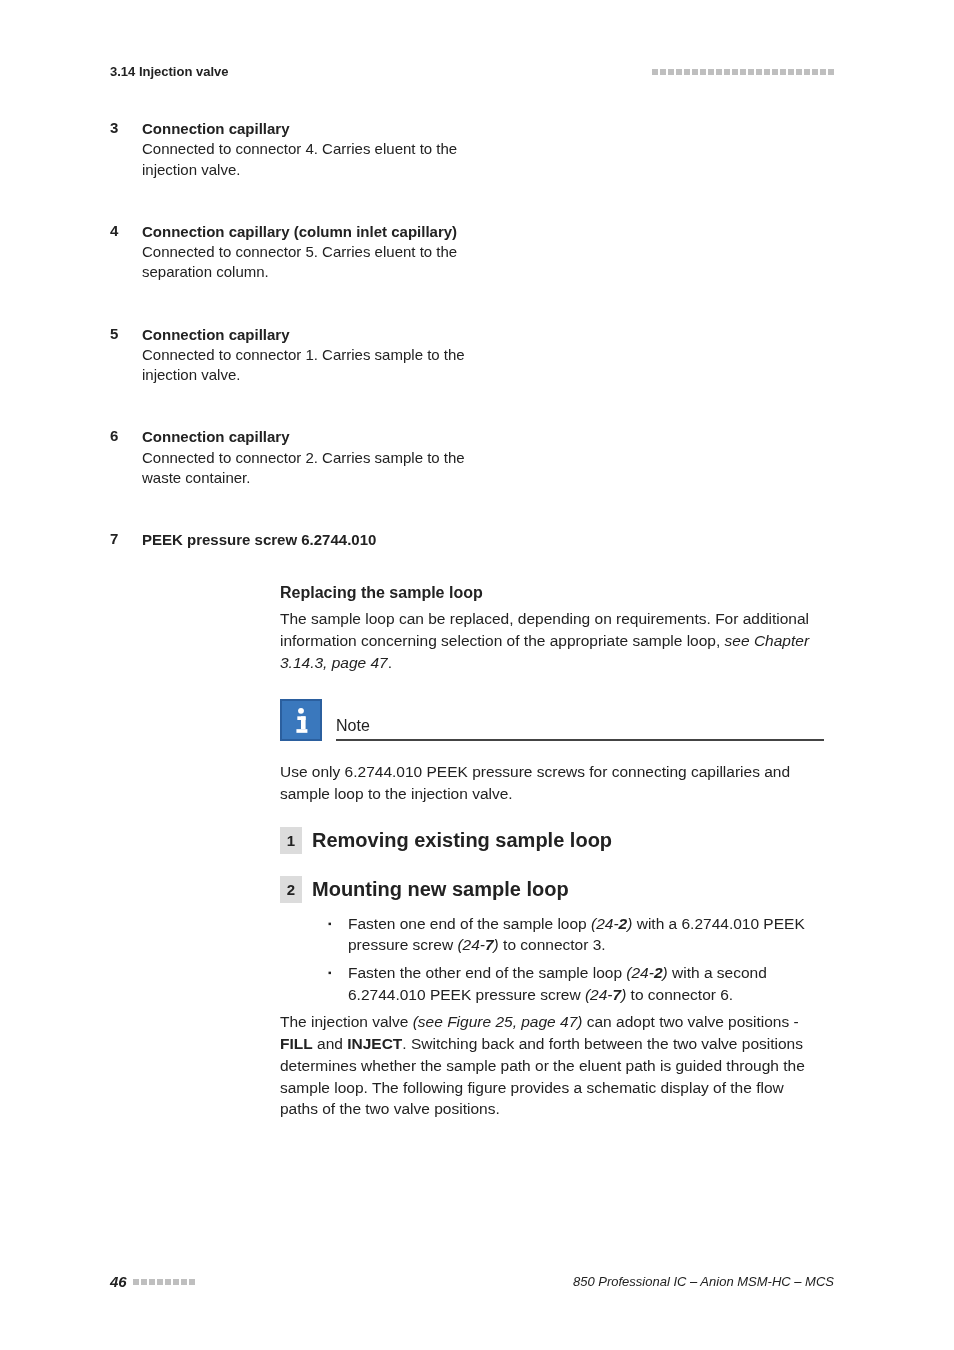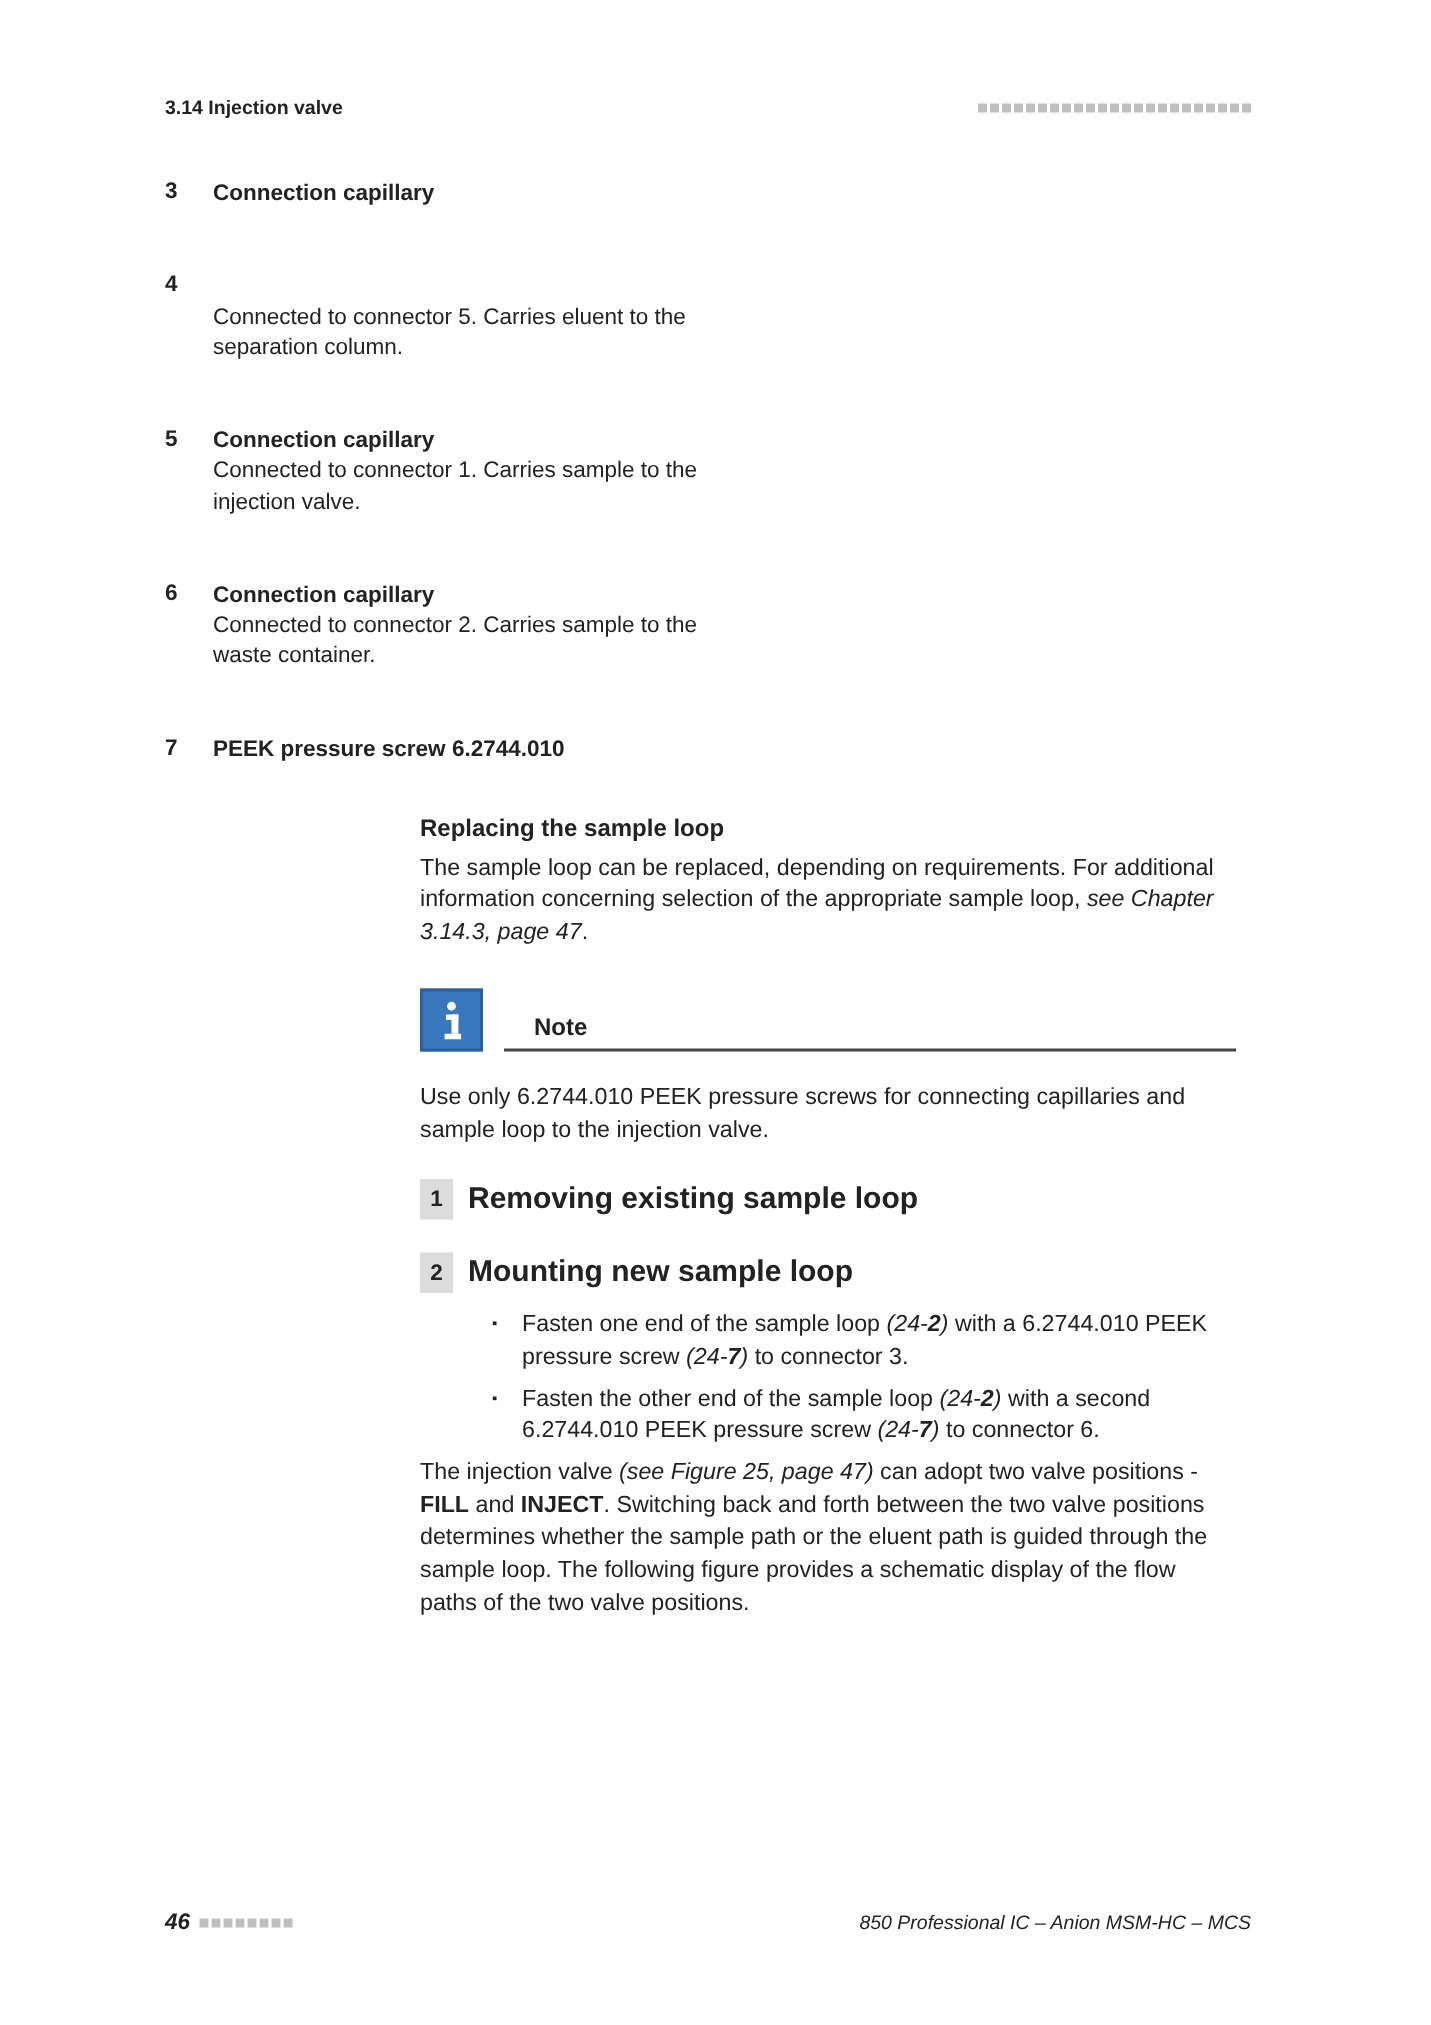--- a/index.html
+++ b/index.html
@@ -17,21 +17,21 @@
   .full-item { width: 360px; display: flex; gap: 14px; margin-bottom: 18px; }
   .indented { margin-left: 170px; margin-right: 10px; }
   .h-rep { font-weight: 700; font-size: 16px; margin-top: 16px; margin-bottom: 6px; }
   .para { font-size: 15.5px; line-height: 1.4; margin-bottom: 4px; }
   .italic { font-style: italic; }
   .note-box { margin-top: 26px; margin-bottom: 18px; }
   .note-top { display: flex; align-items: flex-end; gap: 14px; }
   .note-icon { width: 42px; height: 42px; border: 2px solid #2b5f9e; background: #3a78bd; display: flex; align-items: center; justify-content: center; }
   .note-icon svg { width: 22px; height: 28px; }
   .note-head-wrap { flex: 1; }
-  .note-head { font-weight: 700; font-size: 16px; padding-bottom: 2px; margin-left: 20px; }
+  .note-head { font-weight: 400; font-size: 16px; padding-bottom: 2px; }
   .note-rule { height: 2px; background: #444; margin-top: 2px; }
   .note-text { font-size: 15.5px; line-height: 1.4; margin-top: 20px; }
   .step-block { margin-top: 22px; }
   .step-head { display: flex; align-items: stretch; gap: 10px; margin-bottom: 10px; }
   .step-num-box { background: #dcdcdc; font-weight: 800; font-size: 15px; width: 22px; display: flex; align-items: center; justify-content: center; }
   .step-title { font-weight: 700; font-size: 20px; padding: 2px 0; }
   .bullets { margin-left: 48px; font-size: 15.5px; line-height: 1.4; }
   .bullets li { list-style: none; position: relative; padding-left: 20px; margin-bottom: 6px; }
   .bullets li:before { content: "\25AA"; position: absolute; left: 0; top: 0; font-size: 10px; color: #222; line-height: 22px; }
   .section-row { display: flex; gap: 24px; margin-top: 34px; align-items: baseline; }
@@ -75,25 +75,25 @@
         <span></span>
         <span></span>
         <span></span>
         <span></span>
   </div>
 </div>
 
 <div class="two-col">
   <div class="col-item">
     <div class="num">3</div>
-    <div class="item-body"><span class="item-title">Connection capillary</span><br></div>
+    <div class="item-body"><span class="item-title">Connection capillary</span><br><span>Connected to connector 4. Carries eluent to the injection valve.</span></div>
   </div>
   <div class="col-item">
     <div class="num">4</div>
-    <div class="item-body"><br><span>Connected to connector 5. Carries eluent to the separation column.</span></div>
+    <div class="item-body"><span class="item-title">Connection capillary (column inlet capillary)</span><br><span>Connected to connector 5. Carries eluent to the separation column.</span></div>
   </div>
   <div class="col-item">
     <div class="num">5</div>
     <div class="item-body"><span class="item-title">Connection capillary</span><br><span>Connected to connector 1. Carries sample to the injection valve.</span></div>
   </div>
   <div class="col-item">
     <div class="num">6</div>
     <div class="item-body"><span class="item-title">Connection capillary</span><br><span>Connected to connector 2. Carries sample to the waste container.</span></div>
   </div>
   <div class="full-item">

